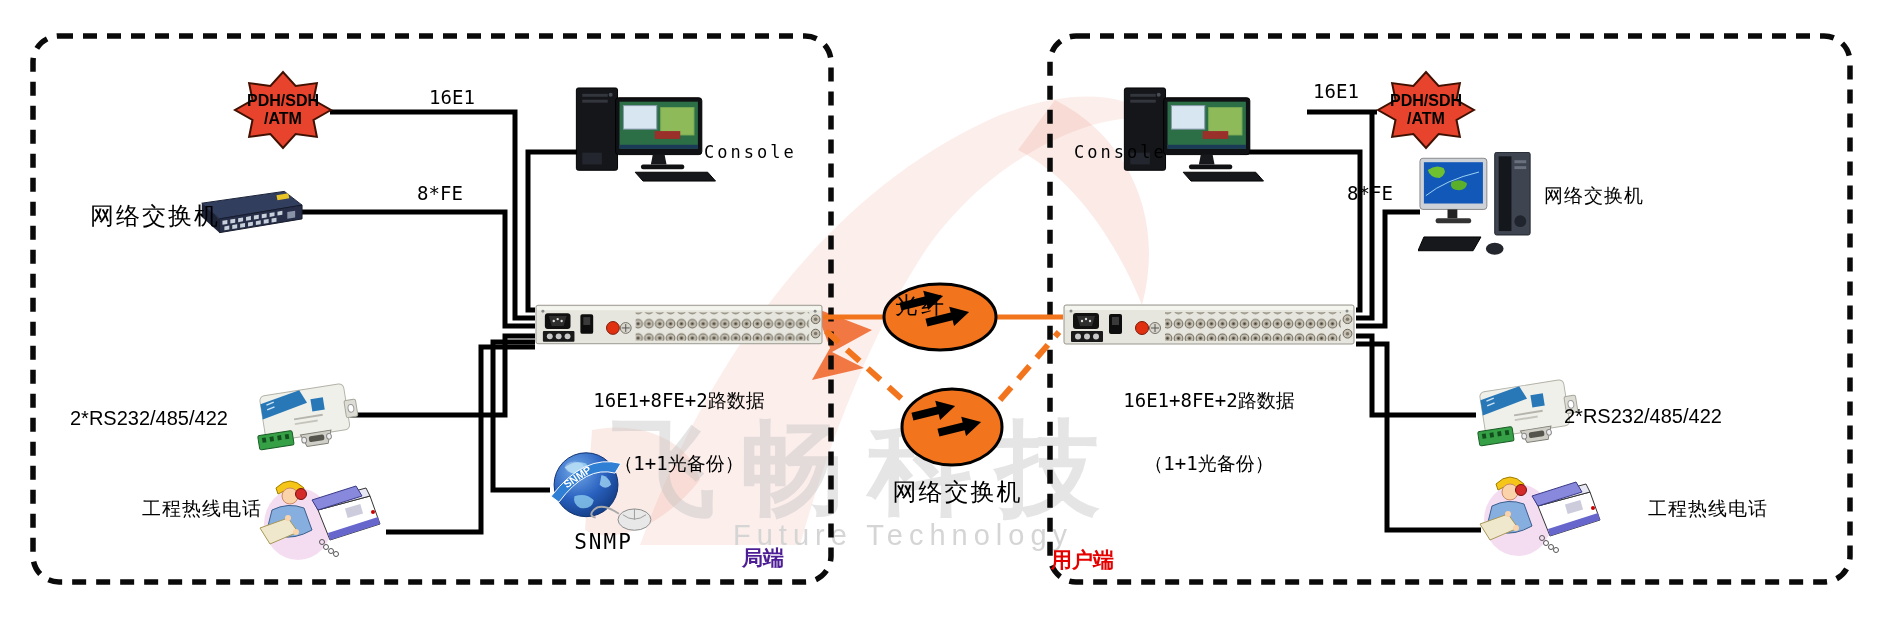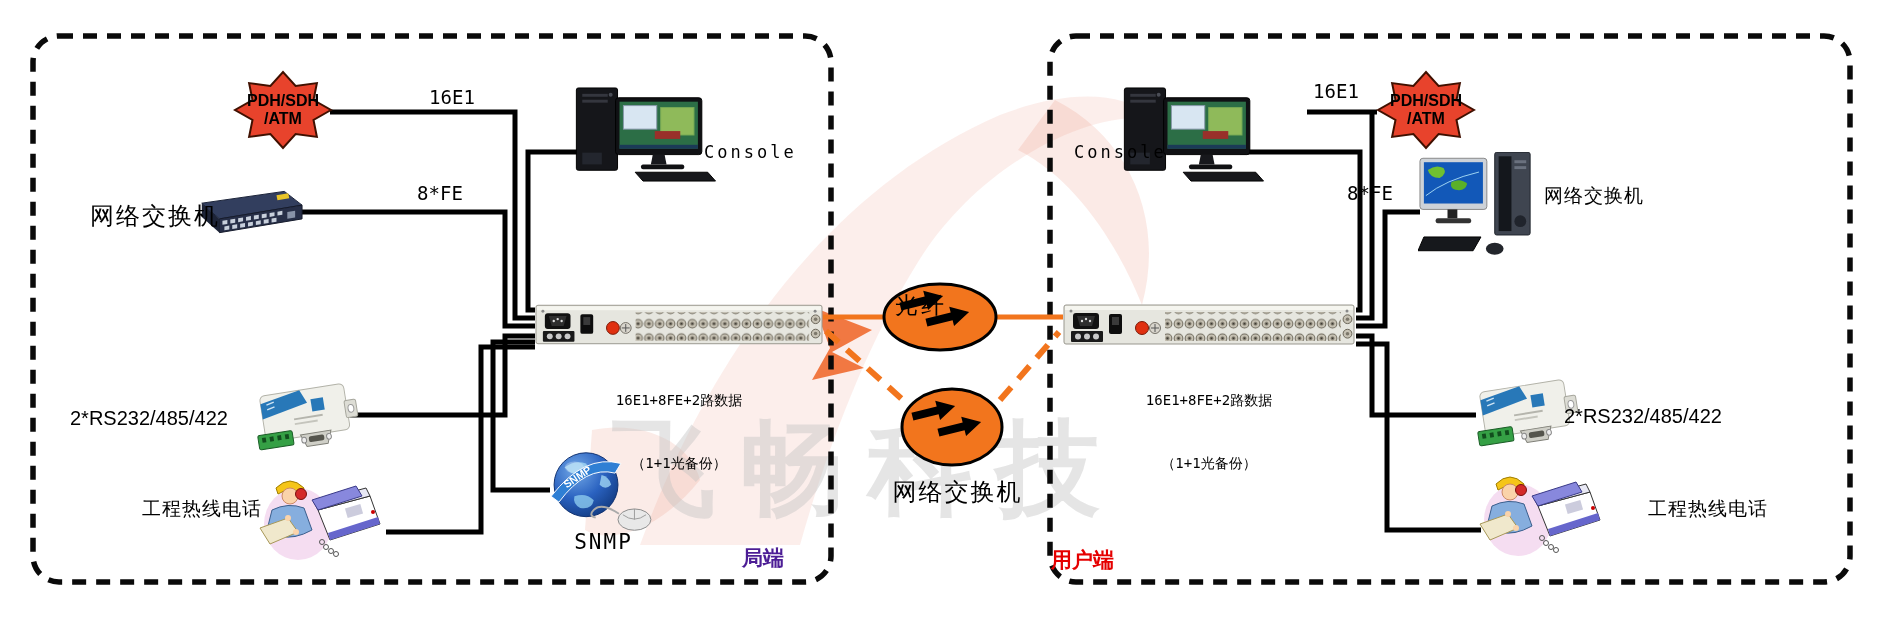--- a/index.html
+++ b/index.html
@@ -14,21 +14,21 @@
   .dev{position:absolute;z-index:3;}
   .lbl{position:absolute;z-index:4;white-space:pre;line-height:1.15;}
   .mono{font-family:"DejaVu Sans Mono",monospace;}
   .cn{font-family:"Liberation Sans",sans-serif;}
   .center{text-align:center;}
   .tag{font-weight:bold;font-size:21px;}
   .star-wrap{position:absolute;width:100px;height:80px;z-index:3;}
   .star-wrap svg{position:absolute;inset:0;}
   .star-text{position:absolute;inset:0;display:flex;flex-direction:column;align-items:center;
              justify-content:center;color:#000000;font-weight:bold;font-size:16px;line-height:18px;z-index:1;}
-  .rack-lbl{font-size:14px;line-height:21px;}
+  .rack-lbl{font-size:19px;line-height:21px;}
   .defs-holder{position:absolute;width:0;height:0;overflow:hidden;}
 </style>
 </head>
 <body>
 
 <div class="canvas">
 
   <svg class="defs-holder" aria-hidden="true">
     <defs>
       <radialGradient id="gblue" cx="35%" cy="28%" r="80%">
@@ -134,20 +134,21 @@
   </svg>
 
   <svg class="wm-svg" width="1883" height="620">
     <path d="M640 545 C 700 380, 815 195, 1000 115 C 1060 92, 1120 88, 1152 118
              C 1080 112, 975 170, 918 262 C 868 342, 828 445, 800 545 Z" fill="rgba(225,90,60,0.10)"></path>
     <path d="M1055 100 C 1130 138, 1165 220, 1142 305 C 1120 250, 1078 180, 1018 150 Z" fill="rgba(225,90,60,0.13)"></path>
     <path d="M592 430 C 640 420, 690 440, 700 480 C 660 530, 610 545, 585 530 Z" fill="rgba(225,90,60,0.12)"></path>
     <path d="M815 308 L872 330 L832 352 L864 368 L812 380 L830 348 Z" fill="#ef6a30" opacity="0.9"></path>
   </svg>
   <div class="wm-title">飞畅科技</div>
+  <div class="wm-sub">Future Technology</div>
 
   <svg class="wires" width="1883" height="620">
     <g>
       <rect x="33" y="36" width="798" height="546" rx="26" fill="none" stroke="#0a0a0a" stroke-width="5.5" stroke-dasharray="14 10"></rect>
       <rect x="1050" y="36" width="800" height="546" rx="26" fill="none" stroke="#0a0a0a" stroke-width="5.5" stroke-dasharray="14 10"></rect>
     </g>
     <g stroke="#000" stroke-width="5" fill="none">
       <path d="M330 112 H515 V318 H535"></path>
       <path d="M578 152 H528 V310 H535"></path>
       <path d="M300 212 H505 V326 H535"></path>

